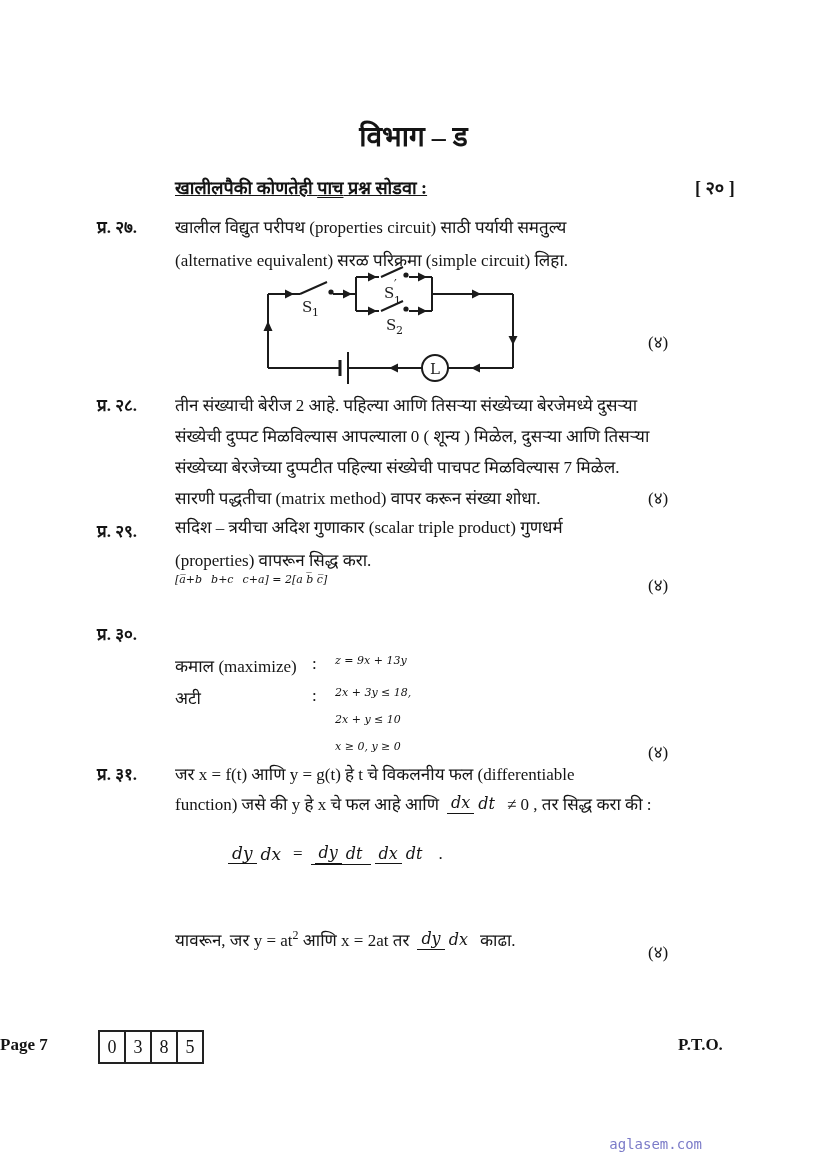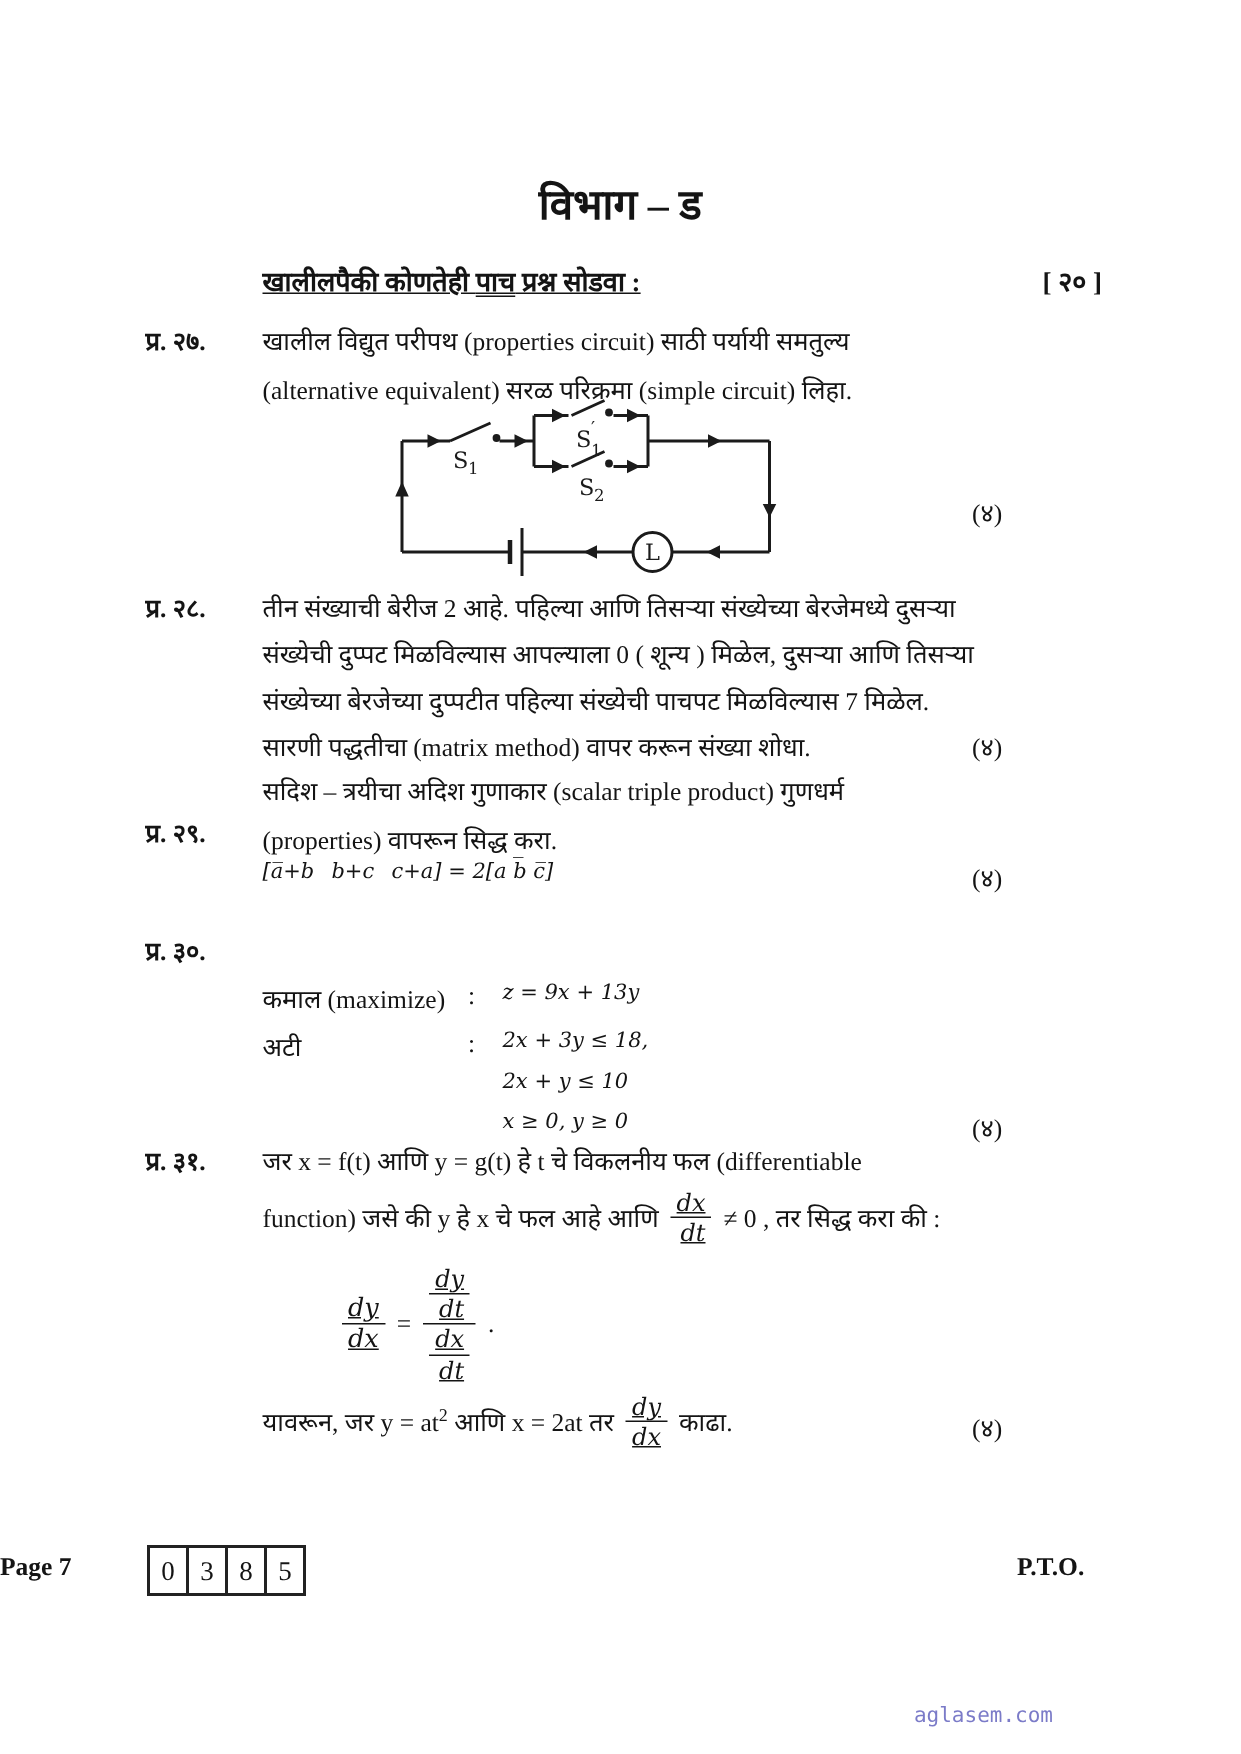--- a/index.html
+++ b/index.html
@@ -6,23 +6,23 @@
   .page{position:relative;width:734px;height:1169px;background:#ffffff;
         font-family:"Liberation Serif","DejaVu Serif",serif;color:#141414;overflow:hidden;}
   .abs{position:absolute;}
   .title{top:116px;left:0;width:827px;text-align:center;font-size:28px;font-weight:bold;}
   .instruction{top:175px;left:175px;font-size:18px;font-weight:bold;white-space:nowrap;text-decoration:underline;}
   .u{text-decoration:underline;text-underline-offset:3px;}
   .qnum{left:97px;font-size:17px;font-weight:bold;white-space:nowrap;}
   .qline{left:175px;width:560px;font-size:17px;white-space:nowrap;}
   .marks{left:648px;font-size:17px;white-space:nowrap;}
   .secmarks{left:695px;font-size:18px;font-weight:bold;white-space:nowrap;}
-  .math{font-style:italic;font-family:"DejaVu Serif",serif;font-size:14px;white-space:nowrap;}
-  .frac{display:inline-flex;flex-direction:column;align-items:flex-end;vertical-align:middle;
-        font-style:italic;font-family:"DejaVu Serif",serif;font-size:16px;text-decoration:underline;}
+  .math{font-style:italic;font-family:"DejaVu Serif",serif;font-size:11px;white-space:nowrap;}
+  .frac{display:inline-flex;flex-direction:row;align-items:center;vertical-align:middle;
+        font-style:italic;font-family:"DejaVu Serif",serif;font-size:16px;}
   .frac>.num{border-bottom:1px solid #141414;padding:0 4px;line-height:1.2;}
   .frac>.den{padding:0 4px;line-height:1.2;}
   .eqrow{display:flex;align-items:center;gap:8px;font-size:17px;}
   .circuit-svg{position:absolute;left:253px;top:265px;width:330px;height:122px;}
   .codebox{top:1030px;left:98px;display:flex;border:2px solid #222;}
   .codecell{width:24px;height:30px;display:flex;align-items:center;justify-content:center;
             font-size:18px;border-left:2px solid #222;}
   .codecell:first-child{border-left:none;}
   .pagenum{top:1035px;left:0;width:827px;text-align:left;font-size:17px;font-weight:bold;}
   .pto{top:1035px;left:678px;font-size:17px;font-weight:bold;white-space:nowrap;}
@@ -106,21 +106,21 @@
   </svg>
   <div class="abs marks" style="top:330px">(४)</div>
 
   <div class="abs qnum" style="top:393px">प्र. २८.</div>
   <div class="abs qline" style="top:393px">तीन संख्याची बेरीज 2 आहे. पहिल्या आणि तिसऱ्या संख्येच्या बेरजेमध्ये दुसऱ्या</div>
   <div class="abs qline" style="top:424px">संख्येची दुप्पट मिळविल्यास आपल्याला 0 ( शून्य ) मिळेल, दुसऱ्या आणि तिसऱ्या</div>
   <div class="abs qline" style="top:455px">संख्येच्या बेरजेच्या दुप्पटीत पहिल्या संख्येची पाचपट मिळविल्यास 7 मिळेल.</div>
   <div class="abs qline" style="top:486px">सारणी पद्धतीचा (matrix method) वापर करून संख्या शोधा.</div>
   <div class="abs marks" style="top:486px">(४)</div>
 
-  <div class="abs qnum" style="top:543px">प्र. २९.</div>
+  <div class="abs qnum" style="top:519px">प्र. २९.</div>
   <div class="abs qline" style="top:515px">सदिश – त्रयीचा अदिश गुणाकार (scalar triple product) गुणधर्म</div>
   <div class="abs qline" style="top:548px">(properties) वापरून सिद्ध करा.</div>
   <div class="abs math" style="top:573px;left:175px">[a̅+b  b+c  c+a] = 2[a b̅ c̅]</div>
   <div class="abs marks" style="top:573px">(४)</div>
 
   <div class="abs qnum" style="top:622px">प्र. ३०.</div>
   <div class="abs qline" style="top:654px">कमाल (maximize)</div>
   <div class="abs qline" style="top:654px;left:312px;width:20px">:</div>
   <div class="abs math" style="top:654px;left:335px">z = 9x + 13y</div>
   <div class="abs qline" style="top:686px">अटी</div>

